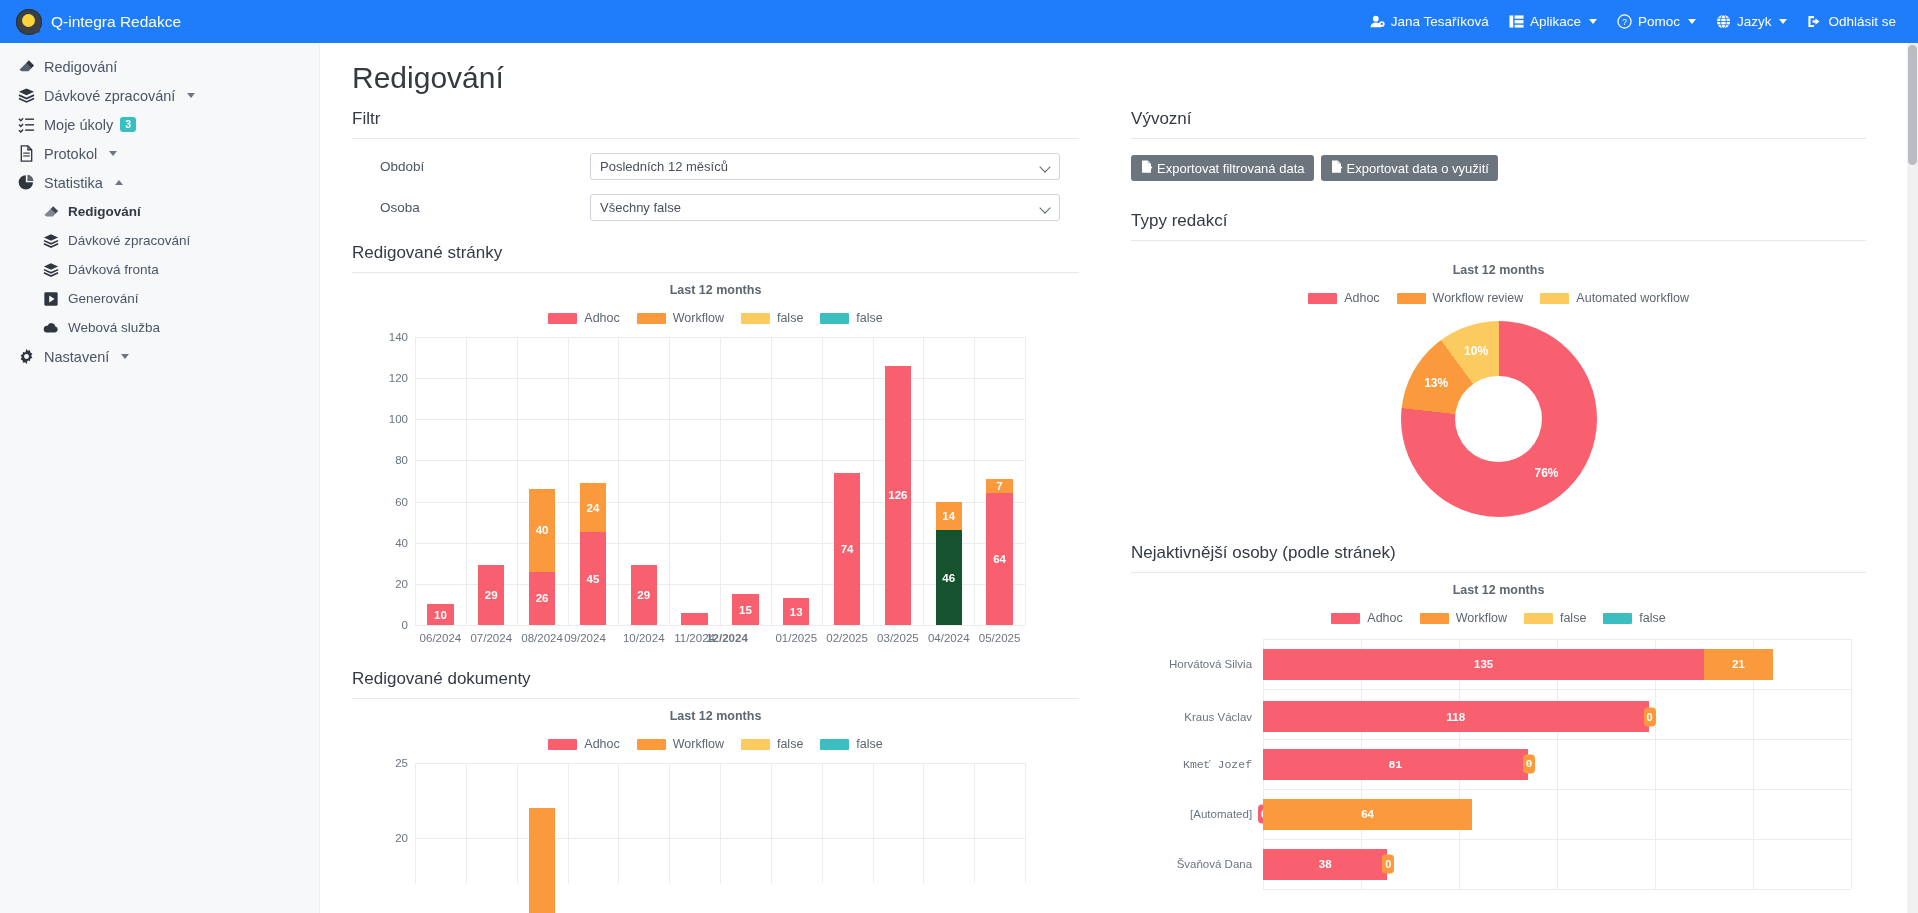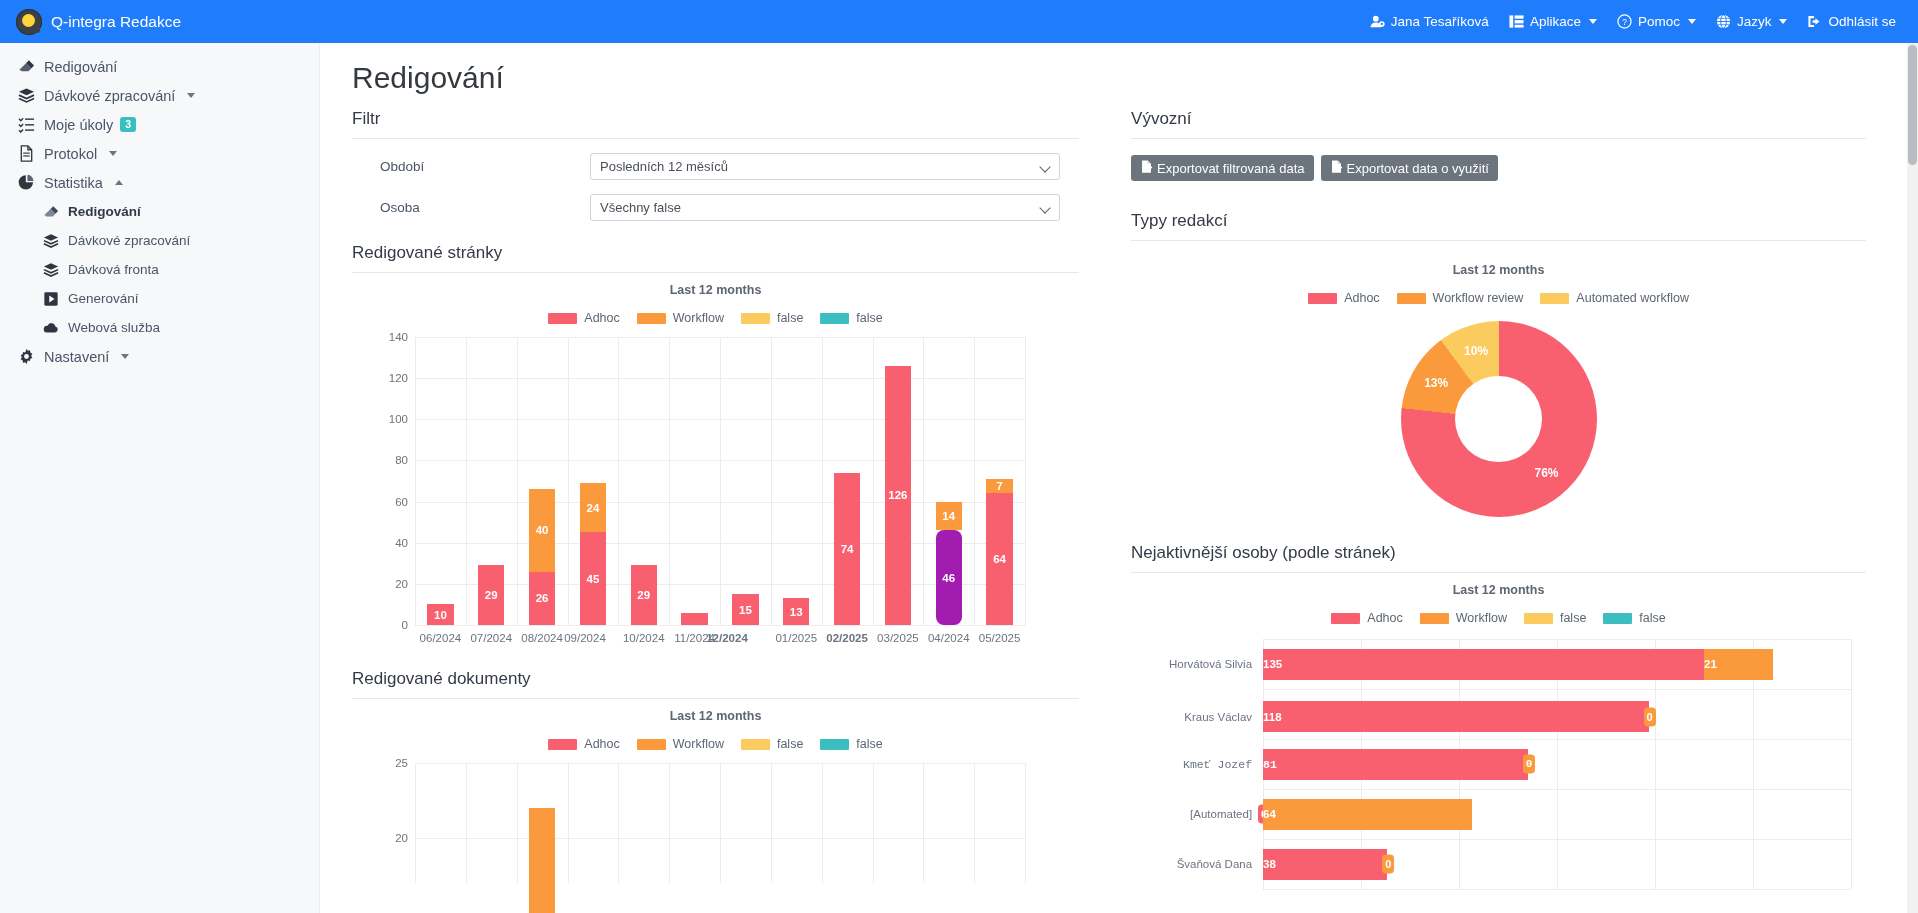--- a/index.html
+++ b/index.html
@@ -127,21 +127,21 @@
   .xlab{
     position:absolute; top:100%; margin-top:7px; transform:translateX(-50%);
     font-size:11.5px; color:#6b7480; white-space:nowrap;
   }
 
   
   .donut-wrap{ display:flex; justify-content:center; margin-top:6px; }
 
   
   .hrow{ position:absolute; left:0; }
-  .hseg{ position:absolute; top:0; bottom:0; display:flex; align-items:center; justify-content:flex-start; }
+  .hseg{ position:absolute; top:0; bottom:0; display:flex; align-items:center; justify-content:center; }
   .hlabel{
     position:absolute; right:100%; margin-right:11px; transform:translateY(-50%);
     font-size:11.5px; color:#6b7480; white-space:nowrap;
   }
   .zero-pill{
     position:absolute; top:50%; transform:translateY(-50%);
     border-radius:4px; font-size:11px; font-weight:bold; color:#fff;
     padding:4px 3px; line-height:1;
   }
 
@@ -483,29 +483,29 @@
               <div class="barseg" style="background: rgb(248, 96, 111); height: 26.7429px; bottom: 0px;">
                 <span class="barval">13</span>
               </div>
             </div>
             <div class="xlab" style="left: 381.25px;">01/2025</div>
             <div class="bar" style="left: 418.867px; width: 26.4333px; height: 152.229px;">
               <div class="barseg" style="background: rgb(248, 96, 111); height: 152.229px; bottom: 0px;">
                 <span class="barval">74</span>
               </div>
             </div>
-            <div class="xlab" style="left: 432.083px; font-weight: bold;">02/2025</div>
+            <div class="xlab" style="left: 432.083px;">02/2025</div>
             <div class="bar" style="left: 469.7px; width: 26.4333px; height: 259.2px;">
               <div class="barseg" style="background: rgb(248, 96, 111); height: 259.2px; bottom: 0px;">
                 <span class="barval">126</span>
               </div>
             </div>
             <div class="xlab" style="left: 482.917px;">03/2025</div>
             <div class="bar" style="left: 520.533px; width: 26.4333px; height: 123.429px;">
-              <div class="barseg" style="background: #a21caf; height: 94.6286px; bottom: 0px; border-radius: 8px;">
+              <div class="barseg" style="background: #14532d; height: 94.6286px; bottom: 0px;">
                 <span class="barval">46</span>
               </div>
               <div class="barseg" style="background: rgb(251, 154, 60); height: 28.8px; bottom: 94.6286px;">
                 <span class="barval">14</span>
               </div>
             </div>
             <div class="xlab" style="left: 533.75px;">04/2024</div>
             <div class="bar" style="left: 571.367px; width: 26.4333px; height: 146.057px;">
               <div class="barseg" style="background: rgb(248, 96, 111); height: 131.657px; bottom: 0px;">
                 <span class="barval">64</span>

